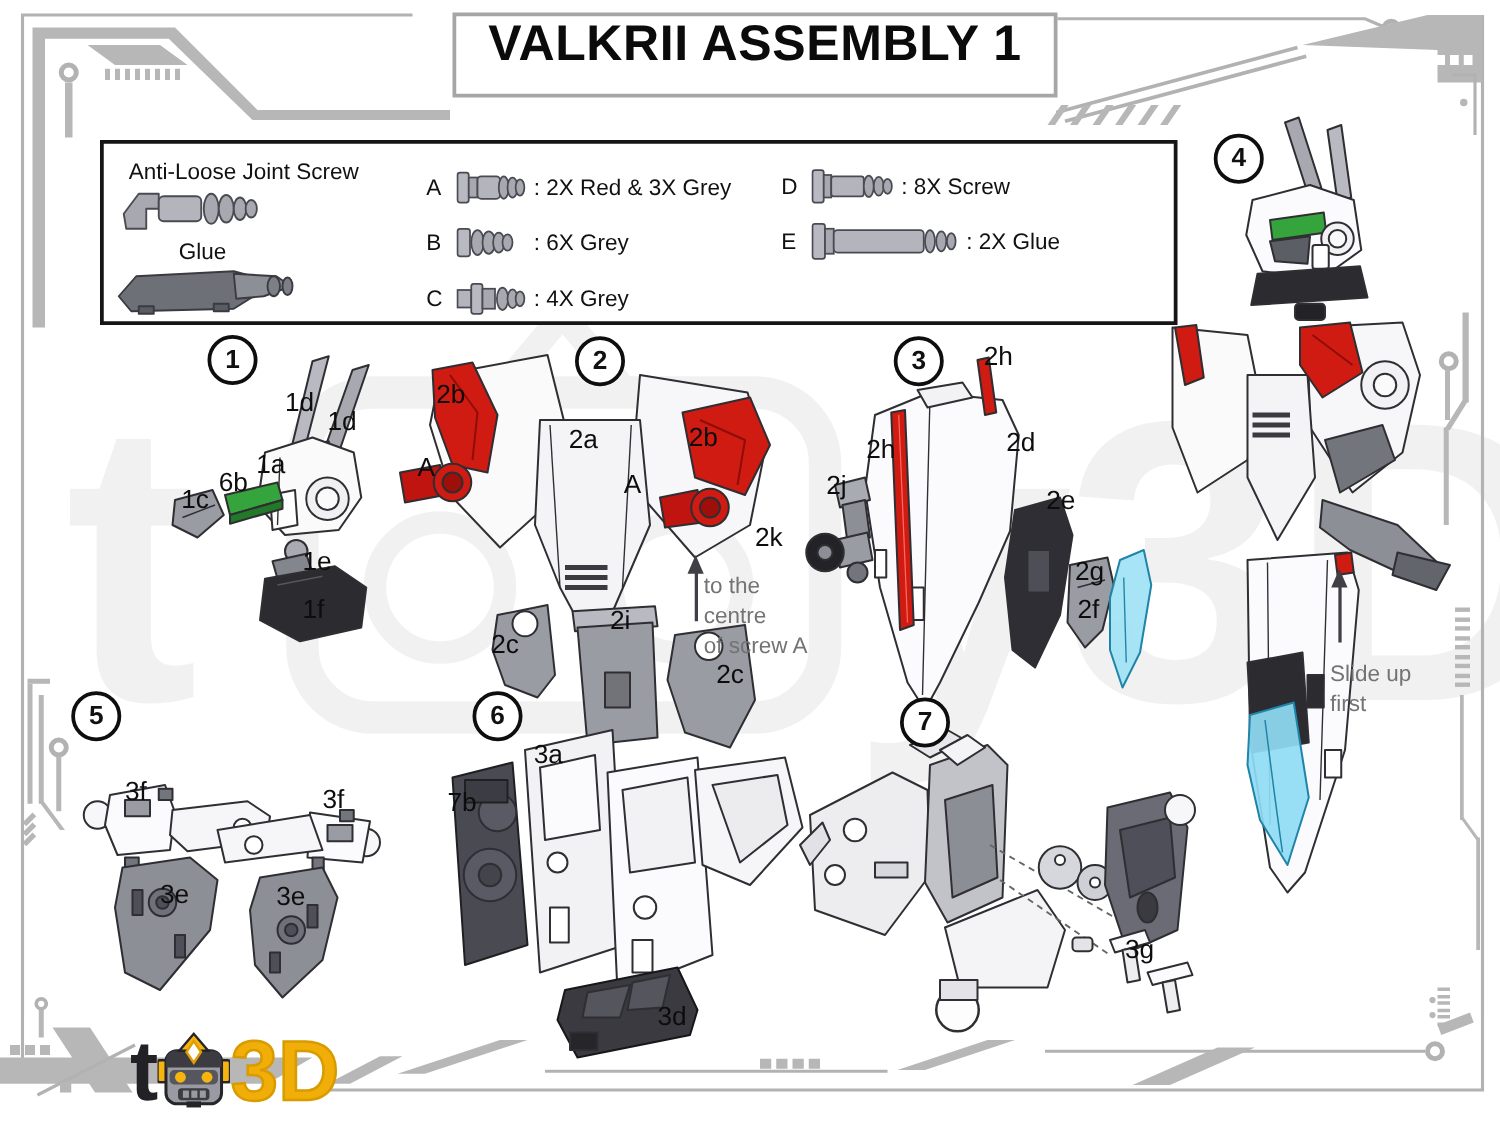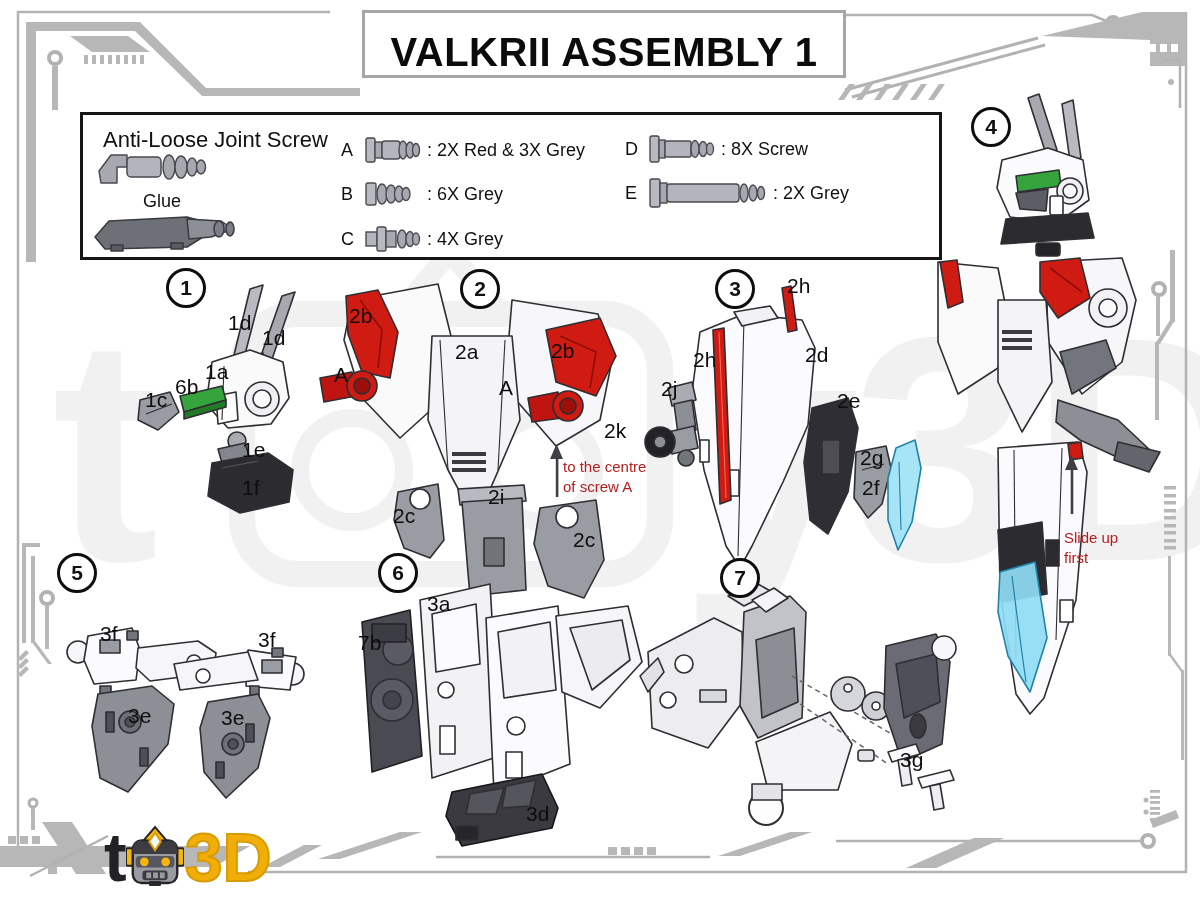--- a/index.html
+++ b/index.html
@@ -4,34 +4,34 @@
 <style>
   html,body{margin:0;padding:0;background:#fff}
   .page{position:relative;width:1200px;height:902px;background:#fff;overflow:hidden;
         font-family:"Liberation Sans",sans-serif;color:#111}
   svg.layer{position:absolute;left:0;top:0}
   .thin{fill:none;stroke:#b2b2b2;stroke-width:2.5}
   .thin3{fill:none;stroke:#b2b2b2;stroke-width:3}
   .node{fill:#fff;stroke:#b2b2b2;stroke-width:4}
   .node2{fill:#fff;stroke:#b2b2b2;stroke-width:3}
   .title-box{position:absolute;left:362px;top:10px;width:478px;height:62px;border:3px solid #a6a6a6;
-             background:#fff;display:flex;align-items:flex-end;justify-content:center;z-index:5}
+             background:#fff;display:flex;align-items:flex-start;justify-content:center;z-index:5}
   .title-box h1{margin:0;font-size:40px;font-weight:bold;letter-spacing:.5px;color:#0b0b0b}
   .legend{position:absolute;left:80px;top:112px;width:856px;height:142px;border:3px solid #151515;
           background:#fff;z-index:5}
-  .legend-title{position:absolute;left:20px;top:12px;font-size:22px}
+  .legend-title{position:absolute;left:20px;top:12px;font-size:18px}
   .glue-label{position:absolute;left:60px;top:76px;font-size:18px}
   .glue-screw-icon{position:absolute;left:14px;top:32px}
   .glue-strip-icon{position:absolute;left:8px;top:92px}
   .screw-row{position:absolute;display:flex;align-items:center;gap:6px;font-size:18px;white-space:nowrap}
   .screw-id{display:inline-block;width:18px}
   .badge{position:absolute;width:34px;height:34px;border:3px solid #0e0e0e;border-radius:50%;background:#fff;
          display:flex;align-items:center;justify-content:center;font-size:21px;font-weight:bold;z-index:6}
   .plabel{position:absolute;font-size:21px;color:#0d0d0d;z-index:6;line-height:1}
-  .note{position:absolute;font-size:15px;line-height:1.32;white-space:pre-line;color:#b91c1c;z-index:6}
+  .note{position:absolute;font-size:18px;line-height:1.32;white-space:pre-line;color:#737373;z-index:6}
   .logo{position:absolute;left:104px;top:812px;height:78px;display:flex;align-items:flex-end;z-index:6}
   .logo .word{font-size:68px;font-weight:bold;color:#222226;letter-spacing:-2px;line-height:.95}
   .logo .suffix{color:#f2ae08;-webkit-text-stroke:2px #d89b00;letter-spacing:0}
   .logo svg{margin:0 1px 2px 1px}
 </style>
 </head>
 <body>
 
 <div class="page">
 
@@ -445,21 +445,21 @@
       <svg width="118" height="34" viewBox="0 0 118 34">
         <g stroke="#4a4a52" stroke-width="1.4" fill="#b3b4bc">
           <rect x="1" y="3" width="10" height="28" rx="2" fill="#b9bac1"></rect>
             <rect x="11" y="7" width="7" height="20" fill="#a7a8b0"></rect>
           <rect x="18" y="8" width="72" height="18" rx="3"></rect>
           <ellipse cx="95" cy="17" rx="4" ry="9" fill="#a7a8b0"></ellipse>
             <ellipse cx="104" cy="17" rx="4" ry="8" fill="#a7a8b0"></ellipse>
             <ellipse cx="112" cy="17" rx="3.5" ry="6.5" fill="#a7a8b0"></ellipse>
         </g>
       </svg>
-      <span>: 2X Grey</span>
+      <span>: 2X Glue</span>
     </div>
   </div>
 
   <div class="badge" style="left:166px;top:268px">1</div>
   <div class="badge" style="left:460px;top:269px">2</div>
   <div class="badge" style="left:715px;top:269px">3</div>
   <div class="badge" style="left:971px;top:107px">4</div>
   <div class="badge" style="left:57px;top:553px">5</div>
   <div class="badge" style="left:378px;top:553px">6</div>
   <div class="badge" style="left:720px;top:558px">7</div>

